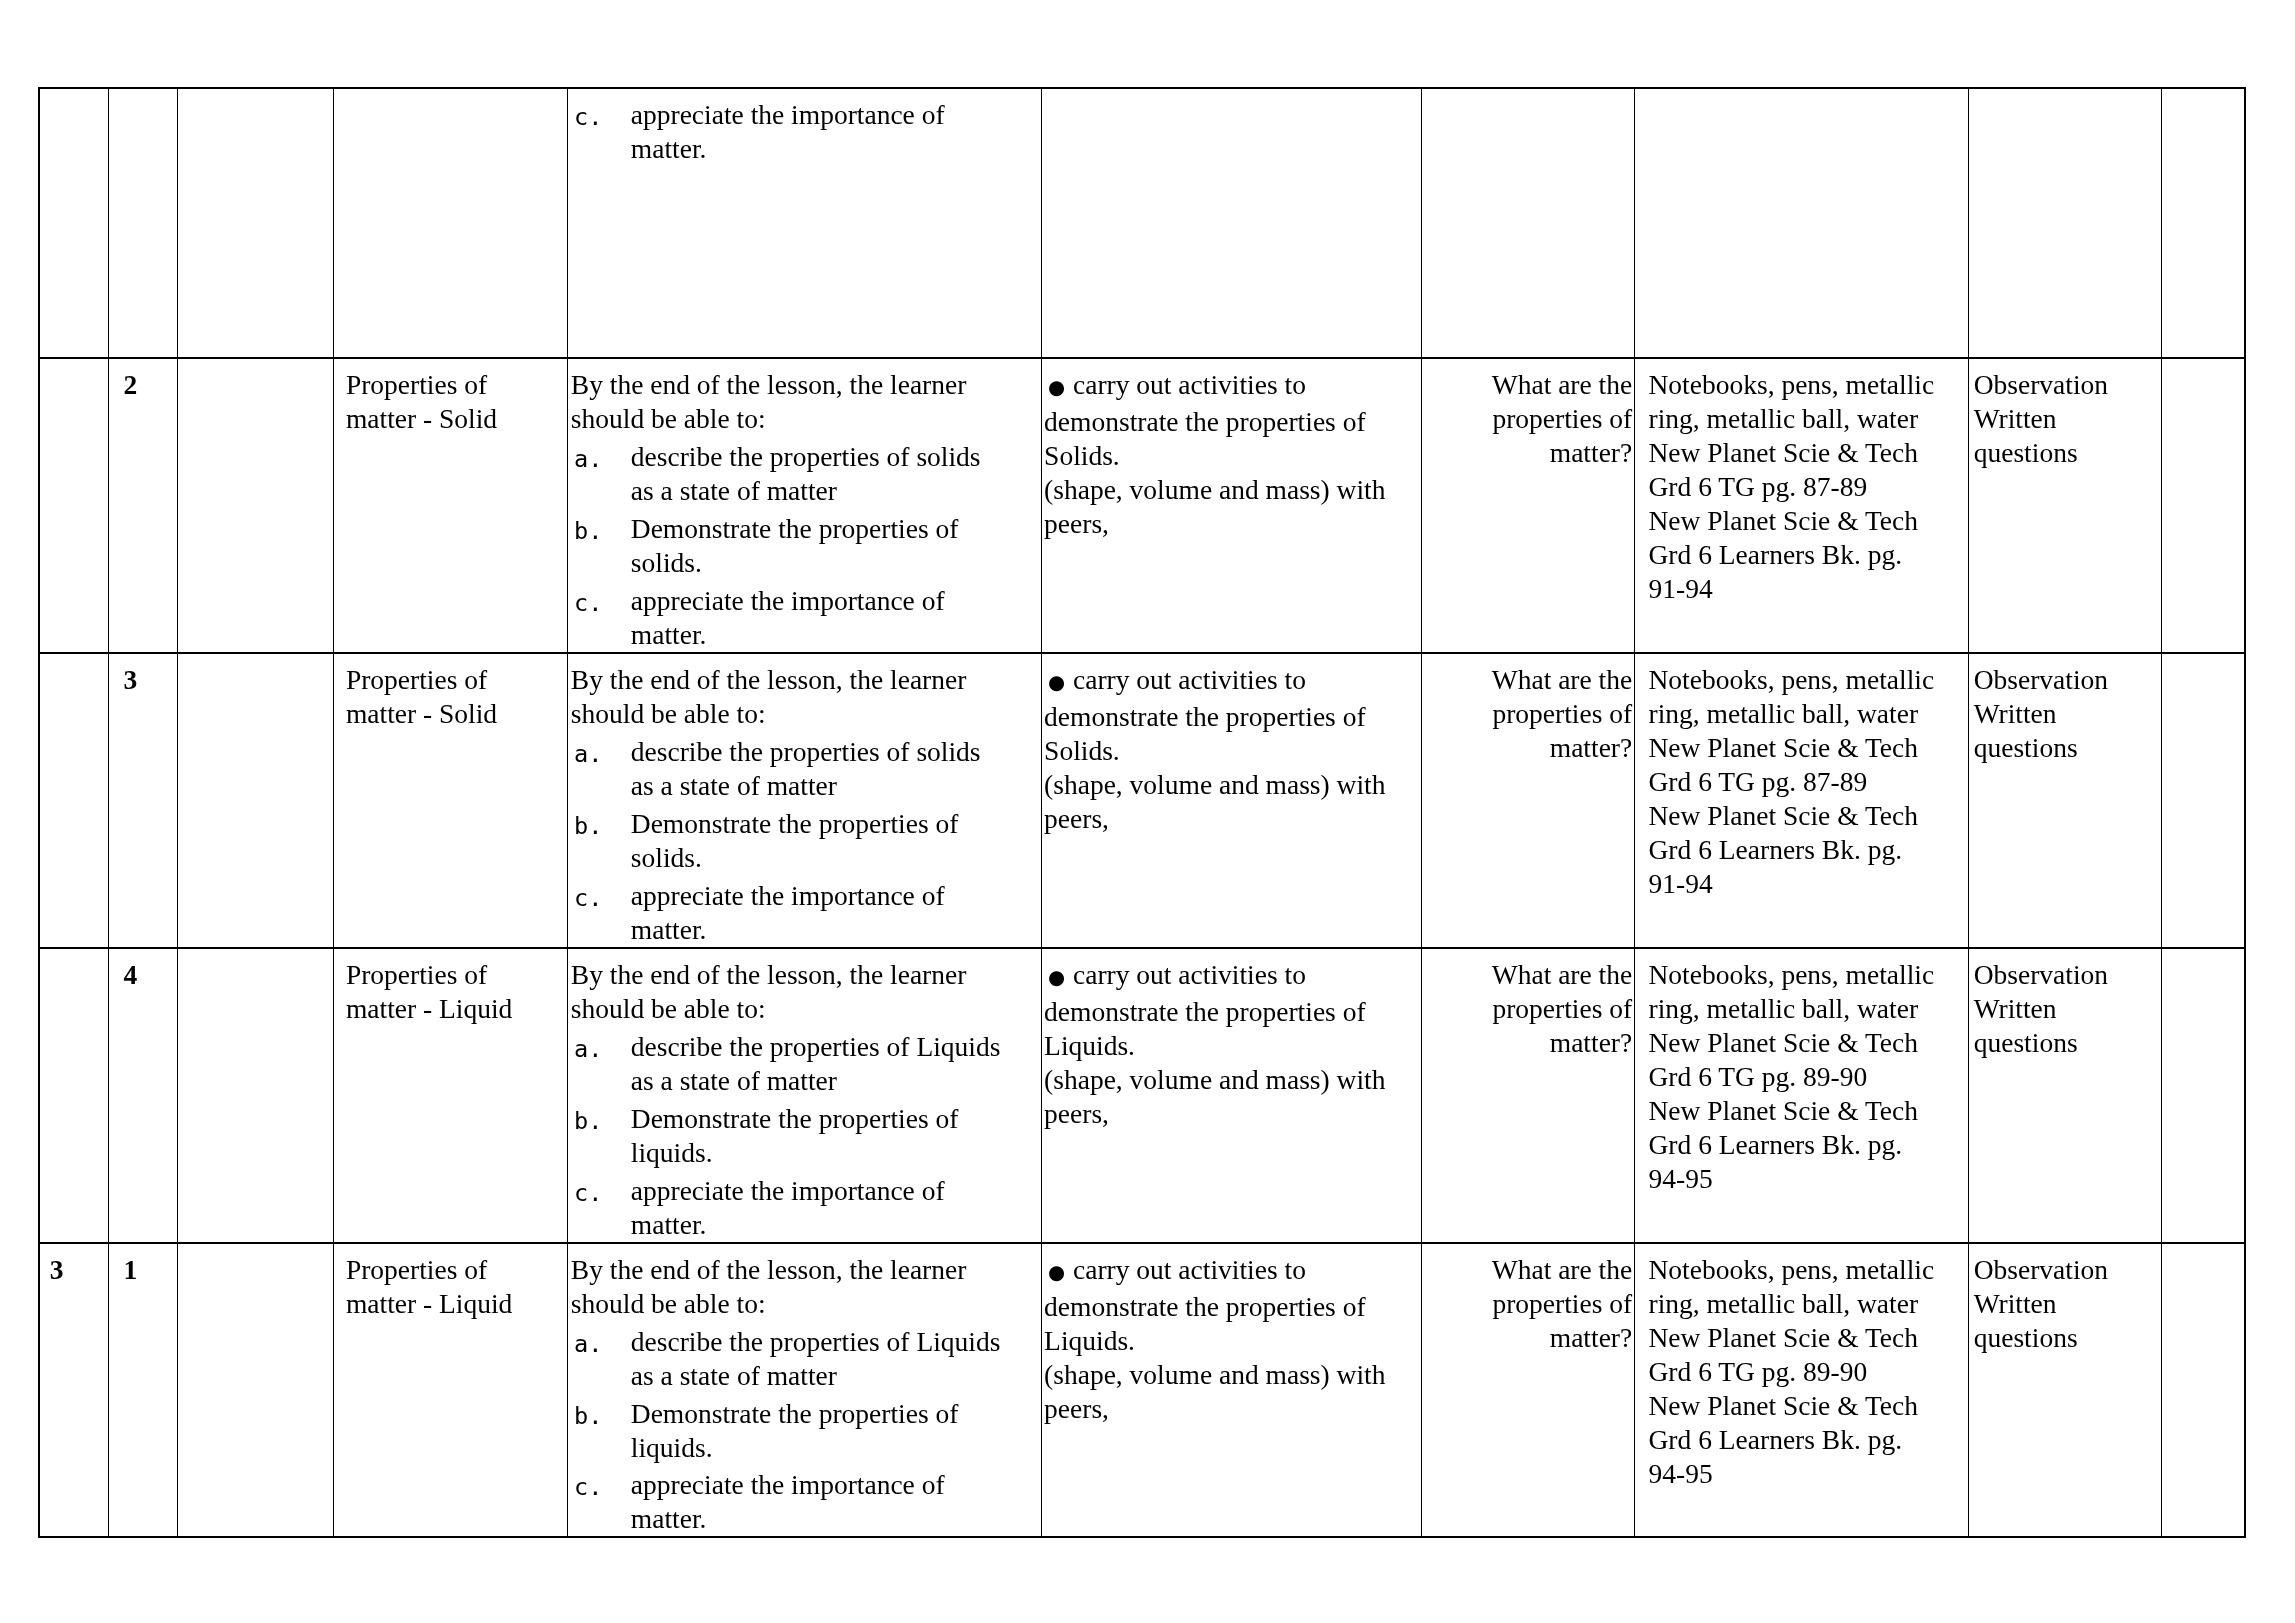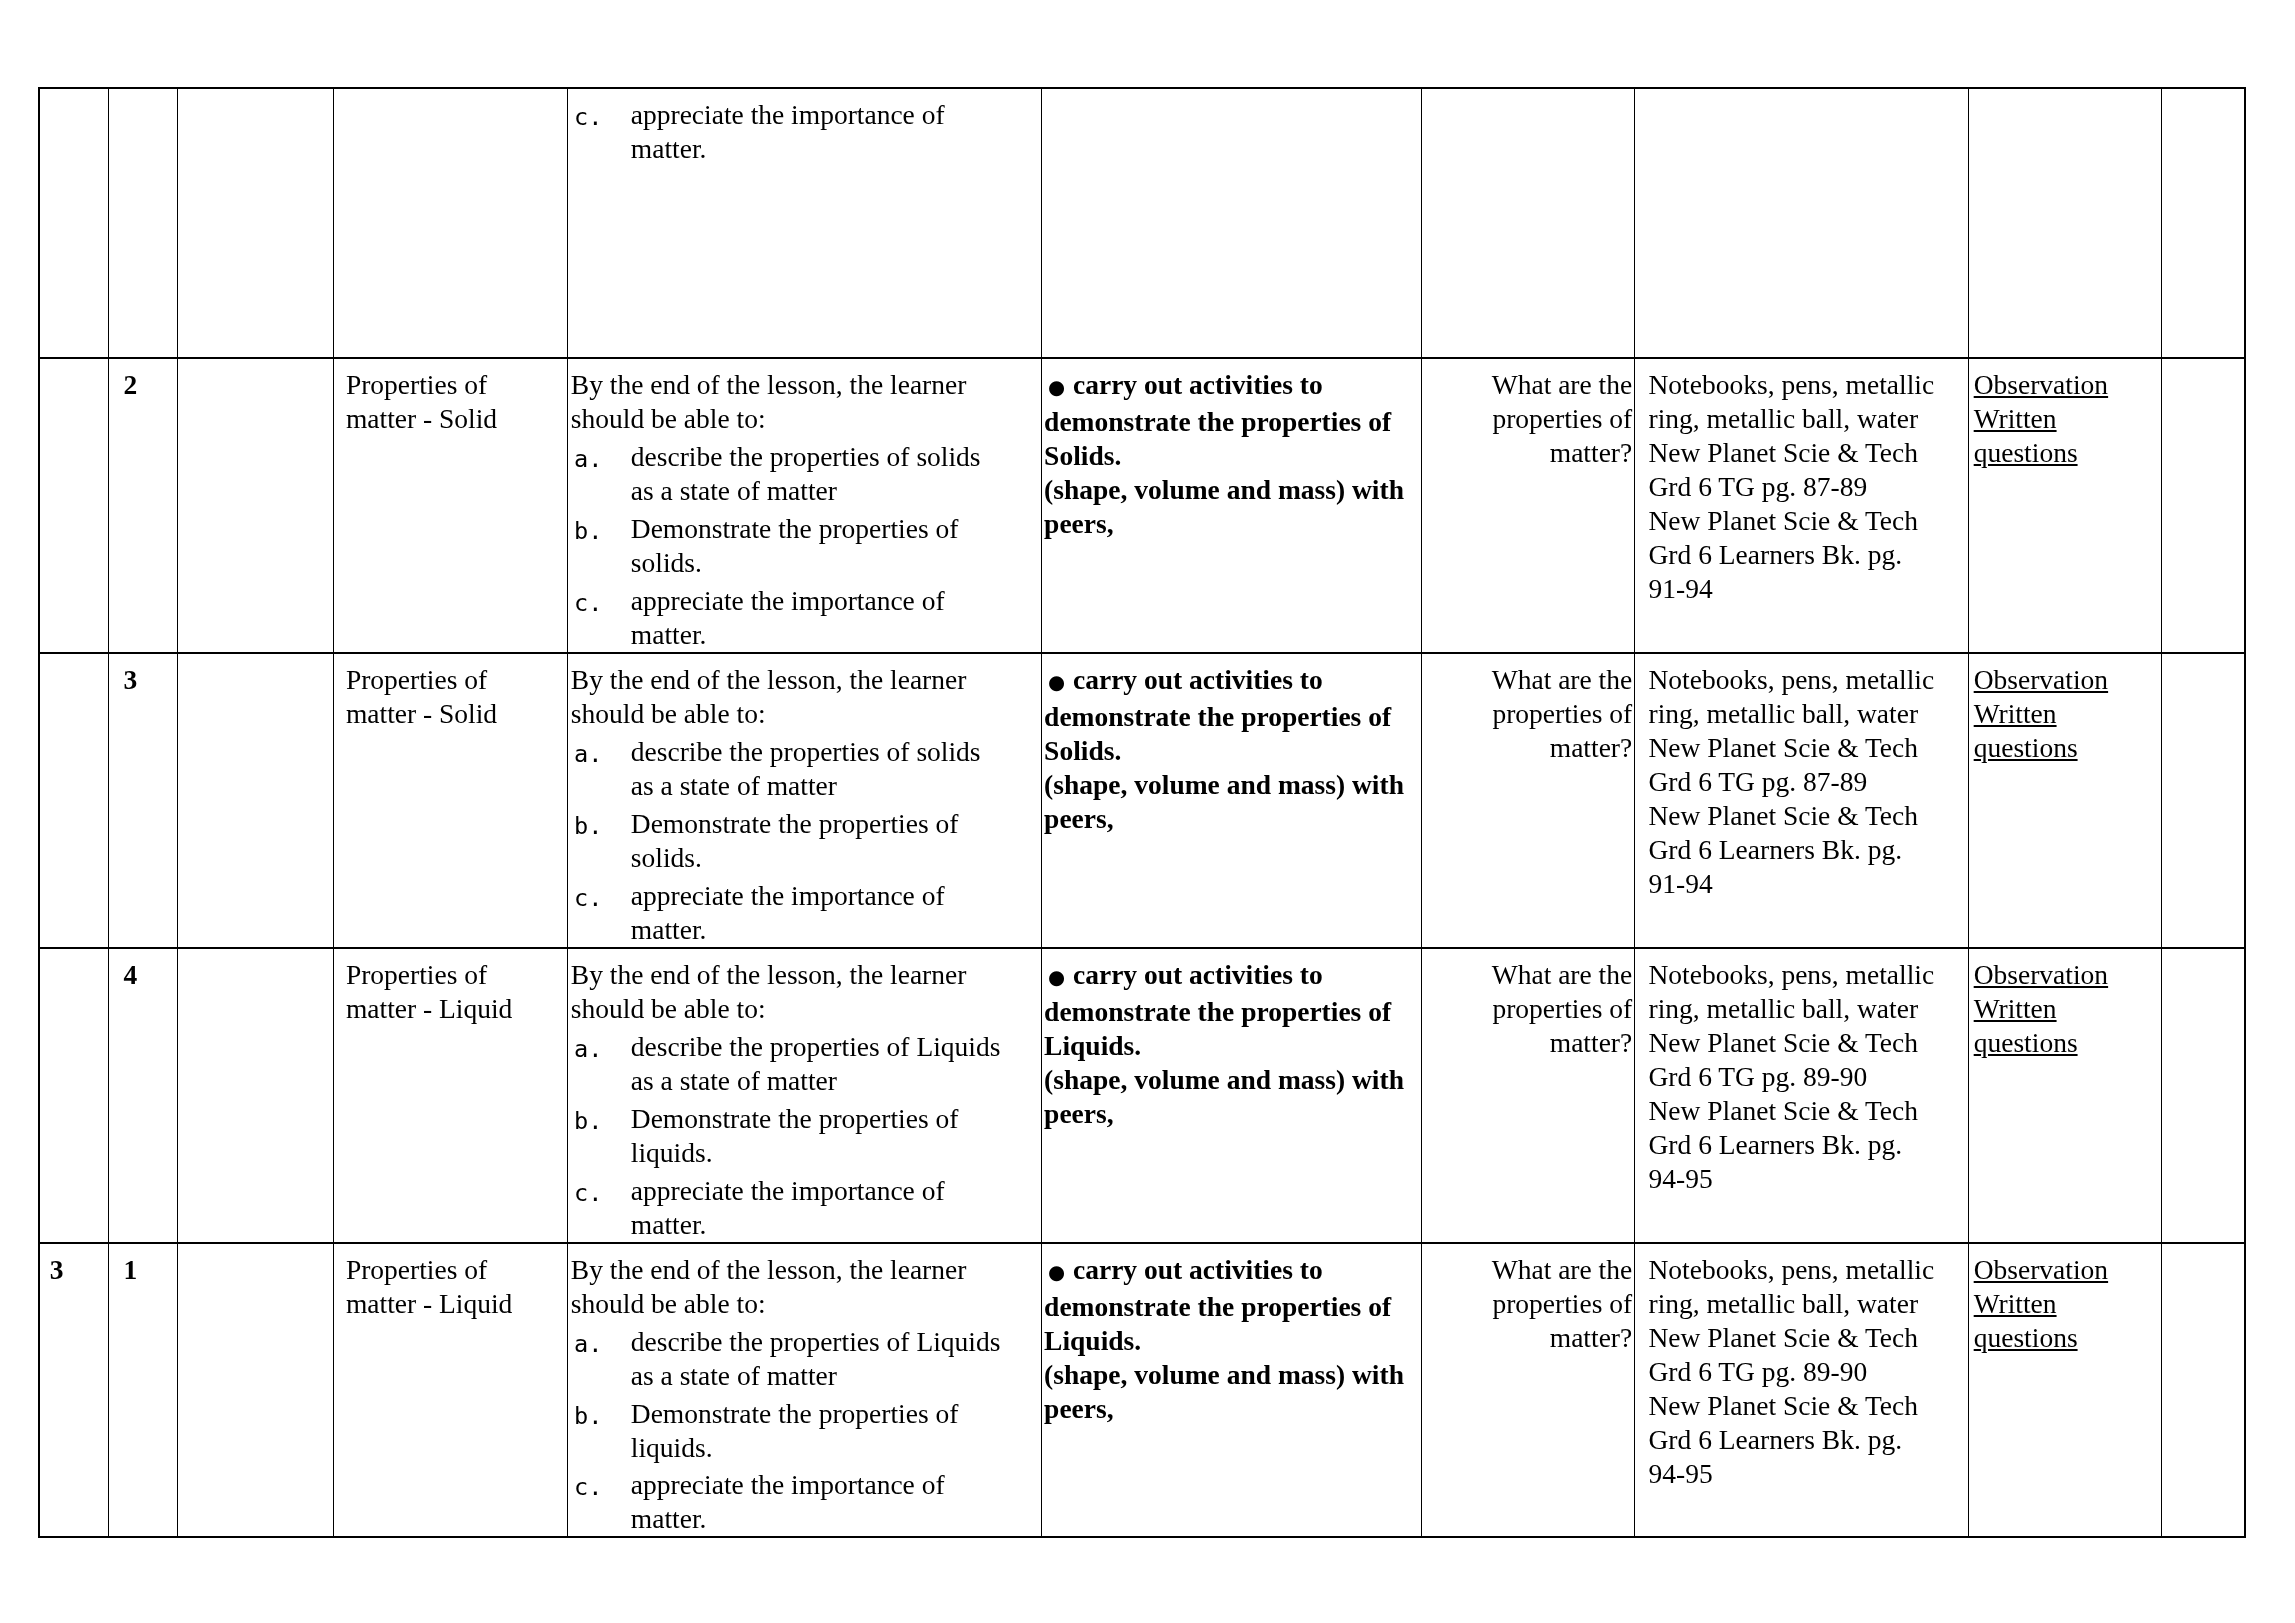--- a/index.html
+++ b/index.html
@@ -35,24 +35,24 @@
   tr.r0 td{height:270px}
   tr.r1 td{height:291px}
   tr.r2 td{height:292px}
   tr.r3 td{height:292px}
   tr.r4 td{height:286px}
   .line{white-space:nowrap;}
   .cell-week{padding-left:9.8px;font-weight:bold;}
   .cell-lesson{padding-left:15px;font-weight:bold;}
   .cell-topic{padding-left:12.4px;}
   .cell-objectives{padding-left:3.3px;}
-  .cell-activities{padding-left:2.6px;font-weight:bold;}
+  .cell-activities{padding-left:2.6px;}
   .cell-key{padding-left:14.4px;text-align:right;}
   .cell-resources{padding-left:14px;margin-top:8px;}
-  .cell-assessment{padding-left:5.2px;text-decoration:underline;}
+  .cell-assessment{padding-left:5.2px;}
   .obj-item{position:relative;padding-left:60px;margin-top:3.9px;}
   .cell-objectives > :first-child{margin-top:0;}
   .obj-marker{
     position:absolute;left:3.3px;top:2px;
     font-family:"DejaVu Sans Mono", monospace;
     font-size:23.6px;
   }
   .act-para{margin:0;}
   .bullet-icon{
     display:inline-block;

